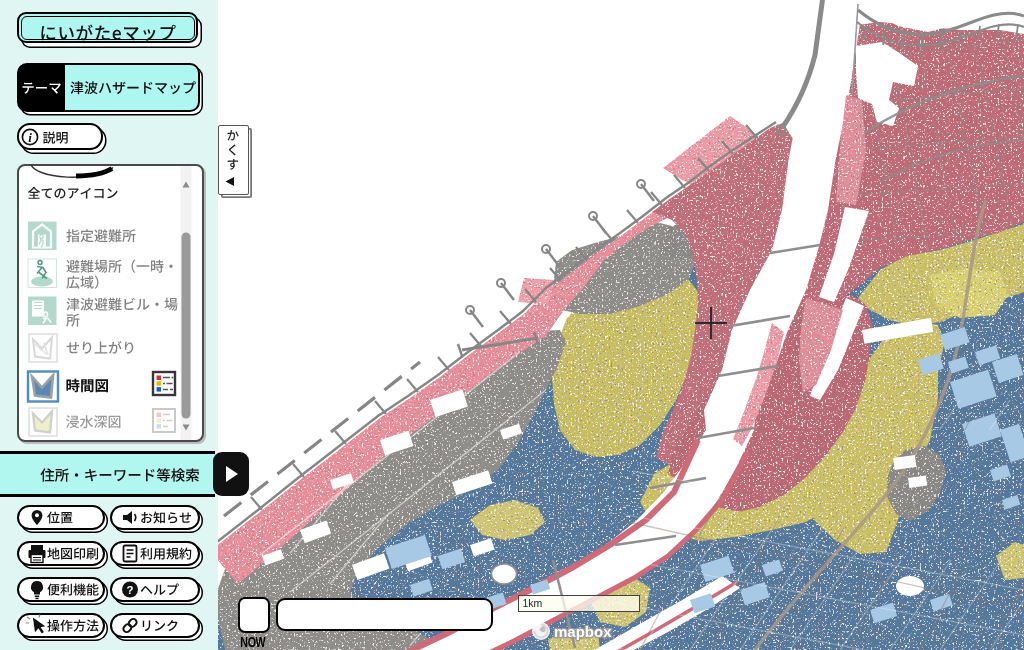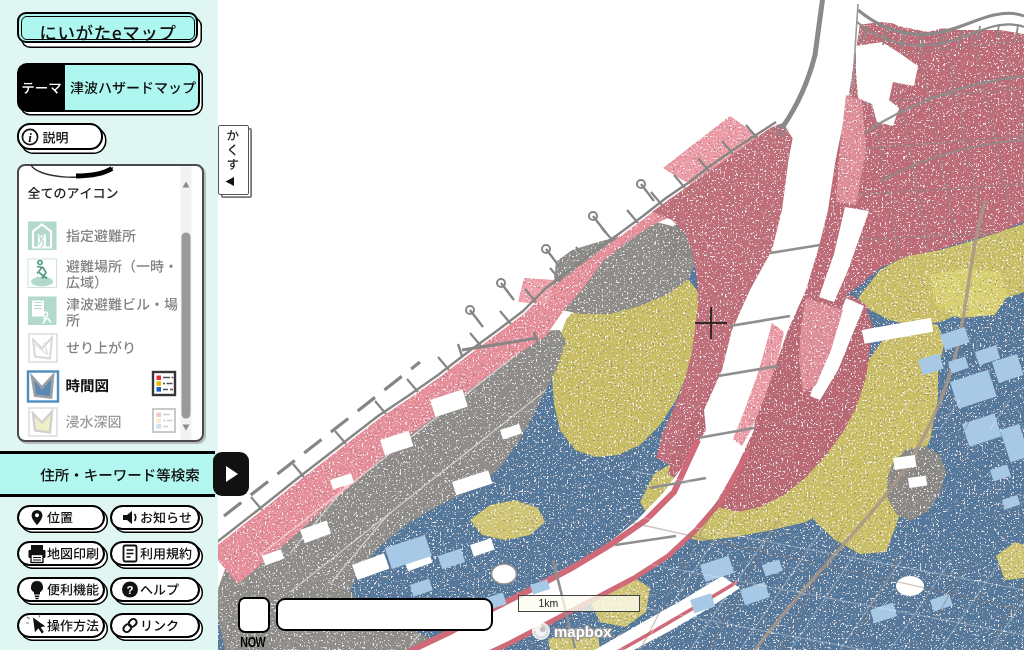--- a/index.html
+++ b/index.html
@@ -390,18 +390,18 @@
         <path d="M6.9625 -4.6875C7.125 -3.5125 6.6375 -3.0 5.987500000000001 -3.0C5.3875 -3.0 4.8500000000000005 -3.4250000000000003 4.8500000000000005 -4.1125C4.8500000000000005 -4.862500000000001 5.4125000000000005 -5.2875000000000005 5.987500000000001 -5.2875000000000005C6.4 -5.2875000000000005 6.7625 -5.1000000000000005 6.9625 -4.6875ZM1.1500000000000001 -8.3125 1.1875 -7.112500000000001C2.7375000000000003 -7.2125 4.7875000000000005 -7.2875000000000005 6.6875 -7.3125L6.7 -6.25C6.487500000000001 -6.3125 6.25 -6.3375 6.0 -6.3375C4.7375 -6.3375 3.6750000000000003 -5.4 3.6750000000000003 -4.0875C3.6750000000000003 -2.6625 4.7625 -1.9125 5.775 -1.9125C6.1000000000000005 -1.9125 6.4 -1.975 6.6625000000000005 -2.1C6.050000000000001 -1.1375 4.9 -0.5875 3.4250000000000003 -0.2625L4.4875 0.7875000000000001C7.45 -0.07500000000000001 8.3375 -2.0375 8.3375 -3.7C8.3375 -4.3375 8.1875 -4.9125000000000005 7.9125000000000005 -5.362500000000001L7.8875 -7.325C9.7125 -7.325 10.887500000000001 -7.300000000000001 11.625 -7.2625L11.65 -8.4375H7.9L7.9125000000000005 -9.0625C7.9125000000000005 -9.2375 7.95 -9.8125 7.987500000000001 -9.975000000000001H6.550000000000001C6.575 -9.850000000000001 6.612500000000001 -9.4625 6.65 -9.0625L6.675000000000001 -8.425C4.8875 -8.4 2.5625 -8.3375 1.1500000000000001 -8.3125Z" fill="#222"></path>
       </g>
       <path d="M 9,62 L 9,53 L 17.5,57.5 Z" fill="#111" transform="rotate(180 13 57.5)"></path>
     </svg>
   </div>
 <div style="position:absolute;left:238px;top:597px;width:31.5px;height:35.5px;background:#fff;border:2.6px solid #000;border-radius:7px;box-sizing:border-box"></div>
 <div style="position:absolute;left:238px;top:624px;width:29px;height:35.5px;display:flex;align-items:center;justify-content:center">
     <span style="font-family:'Liberation Sans';font-weight:bold;font-size:14.5px;transform:scaleX(0.74);letter-spacing:-0.6px">NOW</span>
   </div>
 <div style="position:absolute;left:276px;top:597.5px;width:217px;height:33.5px;background:#fff;border:2.2px solid #000;border-radius:9px;box-sizing:border-box"></div>
-<div style="position:absolute;left:517.5px;top:594.5px;width:122px;height:17px;background:rgba(252,252,240,0.78);border:1.8px solid #444;box-sizing:border-box;font-family:'Liberation Sans';font-size:10.5px;color:#222;padding-left:20px;line-height:14px">1km</div>
+<div style="position:absolute;left:517.5px;top:594.5px;width:122px;height:17px;background:rgba(252,252,240,0.78);border:1.8px solid #444;box-sizing:border-box;font-family:'Liberation Sans';font-size:10.5px;color:#222;padding-left:4px;line-height:14px">1km</div>
 <div style="position:absolute;left:530px;top:619px;width:100px;height:24px"><svg width="100" height="24">
       <circle cx="11" cy="12" r="9" fill="#fff" opacity="0.9"></circle>
       <path d="M 11,5.5 a 6.5,6.5 0 1 1 -6.5,6.5" fill="none" stroke="#d8d8d8" stroke-width="2"></path>
       <path d="M 13.5,7 q 3,1.5 1.5,5.5 q -4,1.5 -5.5,-1.5 q 1,-3.5 4,-4 Z" fill="#c0c0c0"></path>
       <text x="24" y="17.5" font-family="Liberation Sans" font-weight="bold" font-size="15" fill="#fff" stroke="#999999" stroke-width="2.6" paint-order="stroke" stroke-linejoin="round">mapbox</text>
     </svg></div>
 </body></html>

